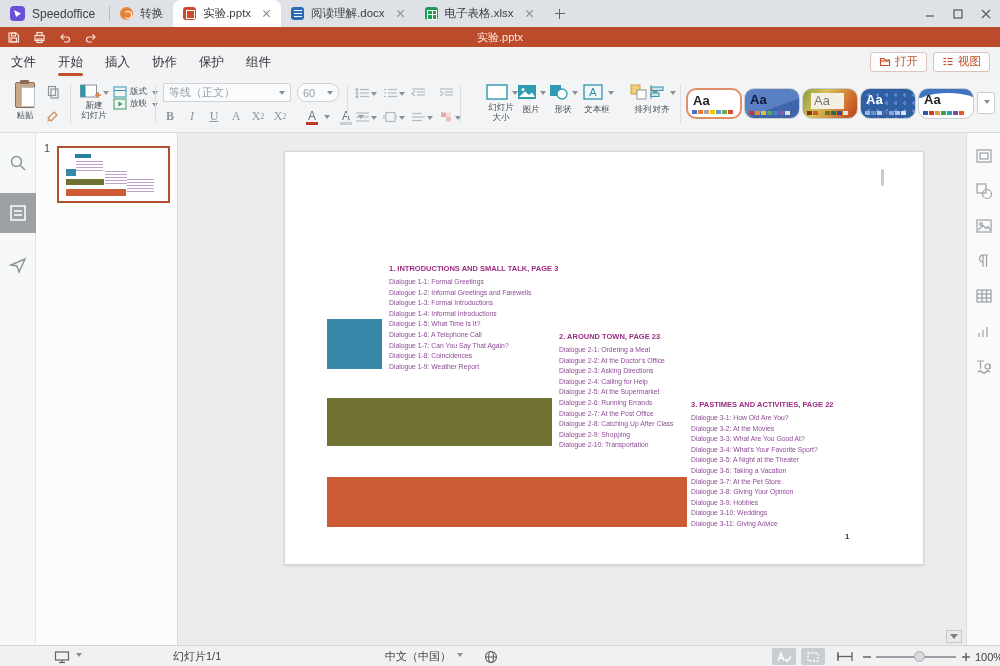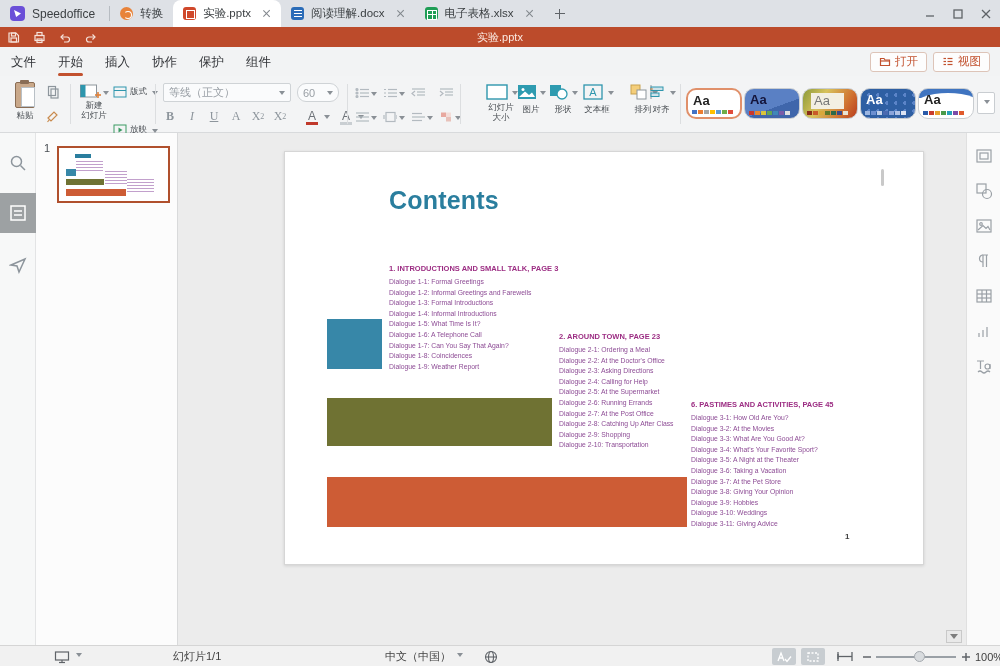--- a/index.html
+++ b/index.html
@@ -277,21 +277,21 @@
   <div class="abs" style="left:113px; top:10px;">
     <div style="display:flex; align-items:center; gap:3px;">
       <svg width="14" height="12">
           <rect x="1" y="1" width="12" height="10" fill="none" stroke="#2e96ad"></rect>
           <line x1="1" y1="4.5" x2="13" y2="4.5" stroke="#2e96ad"></line>
         </svg>
       <span class="tlabel">版式</span>
         <span class="chev"></span>
     </div>
   </div>
-  <div class="abs" style="left:113px; top:48px;">
+  <div class="abs" style="left:113px; top:22px;">
     <div style="display:flex; align-items:center; gap:3px;">
       <svg width="14" height="12">
           <rect x="1" y="1" width="12" height="10" fill="none" stroke="#3a9a62"></rect>
           <path d="M5.5 3.5 L9.5 6 L5.5 8.5 z" fill="#3a9a62" stroke="none"></path>
         </svg>
       <span class="tlabel">放映</span>
         <span class="chev"></span>
     </div>
   </div>
   <div class="tsep" style="left:155px;"></div>
@@ -561,21 +561,20 @@
     <div class="tx-lines" style="left:46px; top:23px; width:22px; height:13px;"></div>
     <div style="left: 7px; top: 31px; width: 38px; height: 6px; background: rgb(111, 114, 51);"></div>
     <div class="tx-lines" style="left:68px; top:31px; width:27px; height:15px;"></div>
     <div style="left: 7px; top: 41px; width: 60px; height: 6.5px; background: rgb(205, 92, 53);"></div>
   </div>
 </div>
 
 <div class="workspace">
   <div class="canvas">
     <div class="canvas-mark"></div>
-    <div class="slide-title">Contents</div>
 
     <div class="shape" style="left: 42px; top: 167px; width: 55px; height: 50px; background: rgb(55, 135, 168);"></div>
     <div class="shape" style="left: 42px; top: 246px; width: 225px; height: 48px; background: rgb(111, 114, 51);"></div>
     <div class="shape" style="left: 42px; top: 325px; width: 360px; height: 50px; background: rgb(205, 92, 53);"></div>
 
     <div class="sec" style="left:104px; top:112px;">
       <div class="sec-h">1. INTRODUCTIONS AND SMALL TALK, PAGE 3</div>
       <div>
           <div class="dlg-item">Dialogue 1-1: Formal Greetings</div>
           <div class="dlg-item">Dialogue 1-2: Informal Greetings and Farewells</div>
@@ -597,21 +596,21 @@
           <div class="dlg-item">Dialogue 2-4: Calling for Help</div>
           <div class="dlg-item">Dialogue 2-5: At the Supermarket</div>
           <div class="dlg-item">Dialogue 2-6: Running Errands</div>
           <div class="dlg-item">Dialogue 2-7: At the Post Office</div>
           <div class="dlg-item">Dialogue 2-8: Catching Up After Class</div>
           <div class="dlg-item">Dialogue 2-9: Shopping</div>
           <div class="dlg-item">Dialogue 2-10: Transportation</div>
         </div>
     </div>
     <div class="sec" style="left:406px; top:248px;">
-      <div class="sec-h">6. PASTIMES AND ACTIVITIES, PAGE 45</div>
+      <div class="sec-h">3. PASTIMES AND ACTIVITIES, PAGE 22</div>
       <div>
           <div class="dlg-item">Dialogue 3-1: How Old Are You?</div>
           <div class="dlg-item">Dialogue 3-2: At the Movies</div>
           <div class="dlg-item">Dialogue 3-3: What Are You Good At?</div>
           <div class="dlg-item">Dialogue 3-4: What's Your Favorite Sport?</div>
           <div class="dlg-item">Dialogue 3-5: A Night at the Theater</div>
           <div class="dlg-item">Dialogue 3-6: Taking a Vacation</div>
           <div class="dlg-item">Dialogue 3-7: At the Pet Store</div>
           <div class="dlg-item">Dialogue 3-8: Giving Your Opinion</div>
           <div class="dlg-item">Dialogue 3-9: Hobbies</div>

